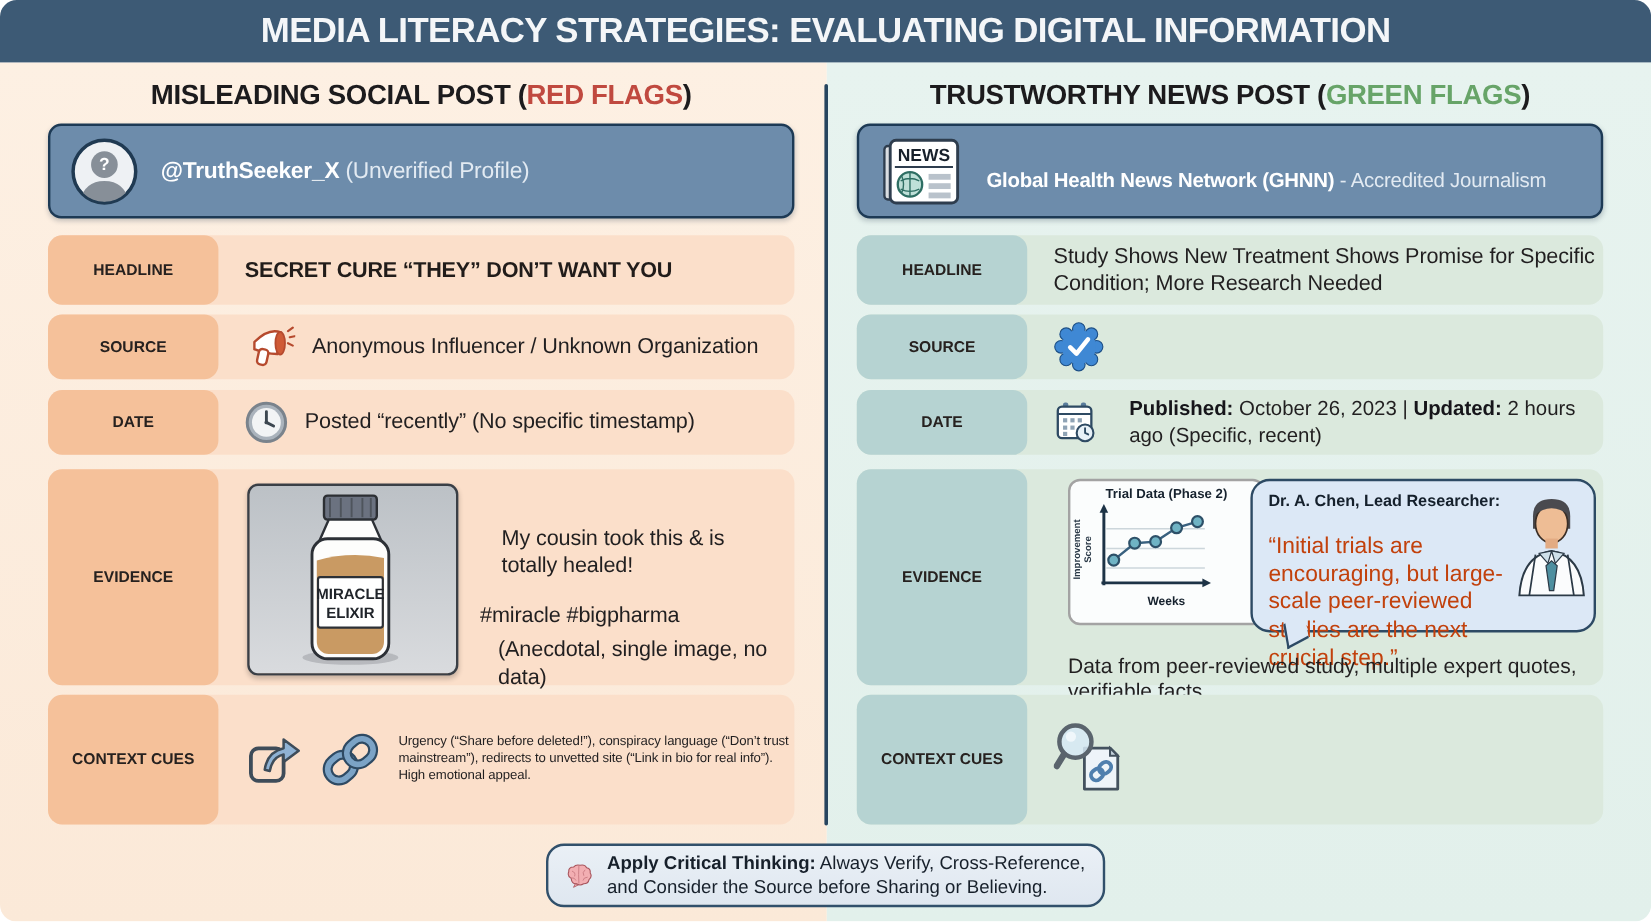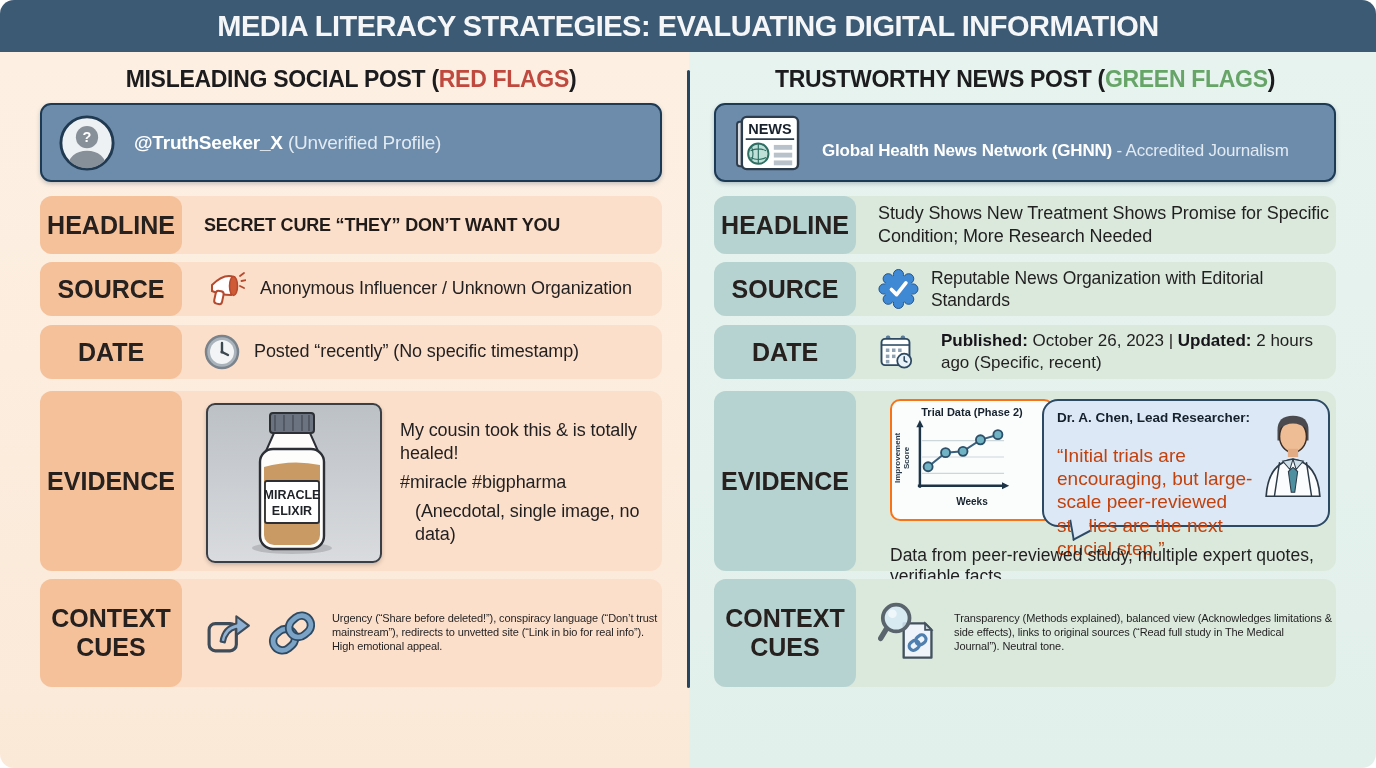--- a/index.html
+++ b/index.html
@@ -19,21 +19,21 @@
   
   .profile{position:absolute;top:103px;width:622px;height:79px;background:#6d8cab;border:2.5px solid #1d3a55;border-radius:11px;box-sizing:border-box;display:flex;align-items:center;gap:18px;padding:0 16px;box-shadow:0 2px 4px rgba(30,50,70,.25);}
   .pf-left{left:40px}.pf-right{left:714px}
   .profile .ptxt{color:#e2eaf2;font-size:19px;white-space:nowrap;letter-spacing:-.2px;}
   .profile .ptxt b{color:#ffffff;}
   .pf-right .ptxt{font-size:17px;margin-top:16px;}
   
   .row{position:absolute;width:622px;border-radius:12px;box-sizing:border-box;}
   .rowL{background:#fbdfca;}
   .rowR{background:#dbe9dd;}
-  .lbl{position:absolute;left:0;top:0;bottom:0;width:142px;border-radius:12px;display:flex;align-items:center;justify-content:center;text-align:center;font-weight:bold;font-size:25px;color:#26211f;line-height:1.15;padding:0 10px;box-sizing:border-box;}
+  .lbl{position:absolute;left:0;top:0;bottom:0;width:142px;border-radius:12px;display:flex;align-items:center;justify-content:center;text-align:center;font-weight:bold;font-size:13px;color:#26211f;line-height:1.15;padding:0 10px;box-sizing:border-box;}
   .rowL .lbl{background:#f5c19a;}
   .rowR .lbl{background:#b6d3d2;}
   .content{position:absolute;left:142px;right:0;top:0;bottom:0;display:flex;align-items:center;gap:14px;padding-left:22px;box-sizing:border-box;}
   .txt{font-size:18px;color:#211f20;line-height:1.28;letter-spacing:-.1px;}
   
   .r-headline{top:196px;height:58px;}
   .r-source{top:262px;height:54px;}
   .r-date{top:325px;height:54px;}
   .r-evidence{top:391px;height:180px;}
   .r-context{top:579px;height:108px;}
@@ -41,21 +41,21 @@
   .col-right .row{left:714px;}
   
   .bottle-card{position:absolute;left:166px;top:12px;width:172px;height:156px;border:2px solid #3a3f46;border-radius:9px;background:linear-gradient(180deg,#bcc1c6,#d9dbde);box-shadow:0 2px 4px rgba(0,0,0,.2);}
   .ev-text-l{position:absolute;left:360px;top:28px;width:260px;}
   
   .ctx-icons{display:flex;gap:12px;align-items:center;}
   .ctx-p{font-size:11px;color:#211f20;line-height:1.25;letter-spacing:-.1px;}
   .ctx-p-l{width:352px;}
   .ctx-p-r{width:378px;}
   
-  .chart-card{position:absolute;left:176px;top:8px;width:164px;height:122px;background:#fbfdfd;border:2px solid #f97316;border-radius:10px;box-sizing:border-box;}
+  .chart-card{position:absolute;left:176px;top:8px;width:164px;height:122px;background:#fbfdfd;border:2px solid #a3a3a3;border-radius:10px;box-sizing:border-box;}
   .chart-title{font-size:11px;font-weight:bold;text-align:center;margin-top:5px;color:#16222e;}
   .chart-body{position:relative;height:80px;}
   .chart-ylabel{position:absolute;left:1px;top:4px;height:72px;writing-mode:vertical-rl;transform:rotate(180deg);font-size:8px;font-weight:bold;color:#2b3a48;text-align:center;}
   .chart-svg{position:absolute;left:12px;top:0;}
   .chart-xlabel{text-align:center;font-size:10px;font-weight:bold;color:#16222e;margin-top:-2px;}
   .bubble{position:absolute;left:328px;top:8px;width:288px;height:128px;background:#dce8f6;border:2px solid #2d4a64;border-radius:16px;box-sizing:border-box;padding:9px 66px 6px 13px;}
   .bubble:after{content:"";position:absolute;left:26px;bottom:-11px;width:18px;height:18px;background:#dce8f6;border-left:2px solid #2d4a64;border-bottom:2px solid #2d4a64;transform:rotate(-28deg) skewX(-18deg);}
   .bubble .q-title{font-size:13.5px;font-weight:bold;color:#15202c;white-space:nowrap;}
   .bubble .q-text{font-size:19px;color:#c2410c;line-height:1.22;margin-top:19px;}
   .doctor{position:absolute;right:4px;top:12px;}
@@ -148,21 +148,21 @@
             <path d="M67 10 v16 M76 10 v16 M85 10 v16 M94 10 v16 M101 10 v16" stroke="#4e545c" stroke-width="1.6"></path>
             <path d="M66 28 L58 46 L110 46 L102 28 Z" fill="#fdfdfc" stroke="#2c3036" stroke-width="2"></path>
             <rect x="52" y="44" width="64" height="100" rx="13" fill="#fdfdfc" stroke="#2c3036" stroke-width="2.4"></rect>
             <path d="M56 62 Q84 54 112 60 L112 130 a10 10 0 0 1 -10 10 L66 140 a10 10 0 0 1 -10 -10 Z" fill="#c99a63"></path>
             <rect x="57" y="76" width="54" height="42" rx="2" fill="#ffffff" stroke="#2c3036" stroke-width="1.8"></rect>
             <text x="84" y="94" font-size="12.5" font-weight="bold" fill="#20242a" text-anchor="middle" font-family="Liberation Sans, sans-serif">MIRACLE</text>
             <text x="84" y="110" font-size="12.5" font-weight="bold" fill="#20242a" text-anchor="middle" font-family="Liberation Sans, sans-serif">ELIXIR</text>
           </svg>
         </div>
         <div class="ev-text-l">
-          <p class="txt" style="margin:0">My cousin took this &amp; is totally healed!</p>
+          <p class="txt" style="margin:18px">My cousin took this &amp; is totally healed!</p>
           <p class="txt" style="margin:6px 0 0">#miracle #bigpharma</p>
           <p class="txt" style="margin:6px 15px 0">(Anecdotal, single image, no data)</p>
         </div>
       </div>
 
       <div class="row rowL r-context">
         <div class="lbl">CONTEXT CUES</div>
         <div class="content">
           <div class="ctx-icons">
             <svg width="50" height="44" viewBox="0 0 46 42">
@@ -220,21 +220,20 @@
                 <circle cx="37.5" cy="22" r="5.5"></circle>
                 <circle cx="33" cy="33" r="5.5"></circle>
               <circle cx="22" cy="37.5" r="5.5"></circle>
                 <circle cx="11" cy="33" r="5.5"></circle>
                 <circle cx="6.5" cy="22" r="5.5"></circle>
                 <circle cx="11" cy="11" r="5.5"></circle>
             </g>
             <circle cx="22" cy="22" r="15" fill="#3f88d4"></circle>
             <path d="M14.5 22.5 L20 28 L30 15.5" stroke="#ffffff" stroke-width="4" fill="none" stroke-linecap="round" stroke-linejoin="round"></path>
           </svg>
-          <p class="txt" style="font-size:17.5px">Reputable News Organization with Editorial Standards</p>
         </div>
       </div>
 
       <div class="row rowR r-date">
         <div class="lbl">DATE</div>
         <div class="content" style="gap:28px">
           <svg width="40" height="42" viewBox="0 0 40 42">
             <rect x="9" y="2" width="5" height="8" rx="2" fill="#5a7c9c"></rect>
             <rect x="26" y="2" width="5" height="8" rx="2" fill="#5a7c9c"></rect>
             <rect x="4" y="6" width="32" height="30" rx="4" fill="#ffffff" stroke="#2e4a63" stroke-width="2.2"></rect>
@@ -306,19 +305,26 @@
             <path d="M24 20 H44 L50 26 V52 H24 Z" fill="#eef4f9" stroke="#44525f" stroke-width="2.2" stroke-linejoin="round"></path>
             <path d="M44 20 V26 H50 Z" fill="#c7d4de" stroke="#44525f" stroke-width="1.6"></path>
             <g transform="rotate(-40 37 38)">
               <rect x="28" y="34" width="10" height="8" rx="4" fill="none" stroke="#4f7fae" stroke-width="3"></rect>
               <rect x="36" y="34" width="10" height="8" rx="4" fill="none" stroke="#4f7fae" stroke-width="3"></rect>
             </g>
             <circle cx="17" cy="15" r="12.5" fill="#d6e9f5" fill-opacity=".85" stroke="#5a646d" stroke-width="3.5"></circle>
             <circle cx="13.5" cy="11" r="4" fill="#f0f7fb"></circle>
             <line x1="8" y1="25" x2="2.5" y2="34" stroke="#5a646d" stroke-width="5" stroke-linecap="round"></line>
           </svg>
-          <p class="ctx-p ctx-p-r">Transparency (Methods explained), balanced view (Acknowledges limitations &amp; side effects), links to original sources (“Read full study in The Medical Journal”). Neutral tone.</p>
         </div>
       </div>
     </div>
 
+    <div class="footer">
+      <svg width="44" height="38" viewBox="0 0 46 40">
+        <path d="M10 24 Q3 20 6 13 Q5 5 14 5 Q18 0 25 2 Q33 0 36 6 Q43 7 42 15 Q46 21 40 26 Q39 33 31 33 Q25 37 19 33 Q11 34 10 24 Z" fill="#f2aeb2" stroke="#a8545c" stroke-width="1.8"></path>
+        <path d="M23 3 Q22 17 23 32 M12 12 Q18 14 16 20 M33 10 Q28 14 31 19 M10 23 Q16 22 18 27 M37 22 Q31 22 30 27" stroke="#c97a82" stroke-width="1.5" fill="none" stroke-linecap="round"></path>
+        <path d="M17 33 L14 39 L22 35 Z" fill="#f2aeb2" stroke="#a8545c" stroke-width="1.4"></path>
+      </svg>
+      <p><b>Apply Critical Thinking:</b><span> Always Verify, Cross-Reference, and Consider the Source before Sharing or Believing.</span></p>
+    </div>
   </div>
 </div>
 
 </body></html>

